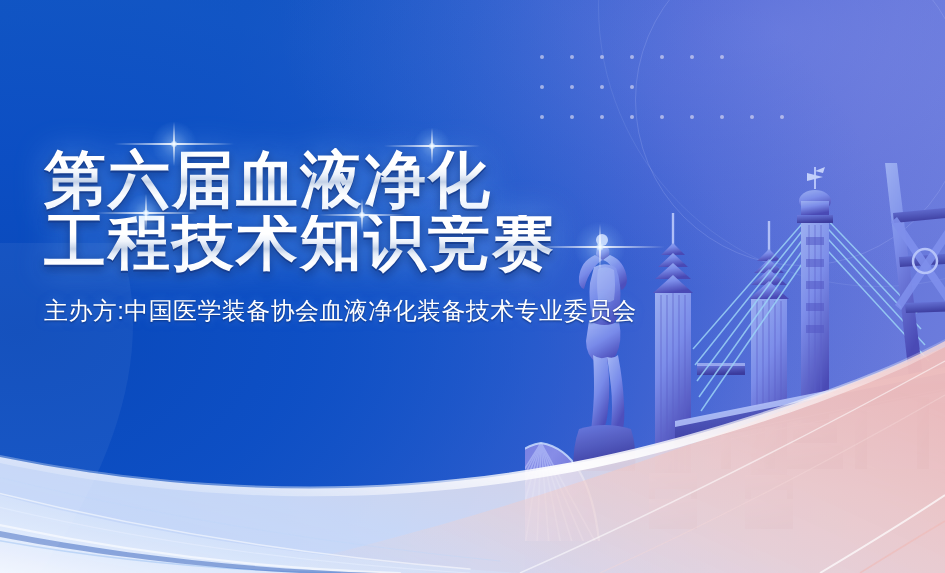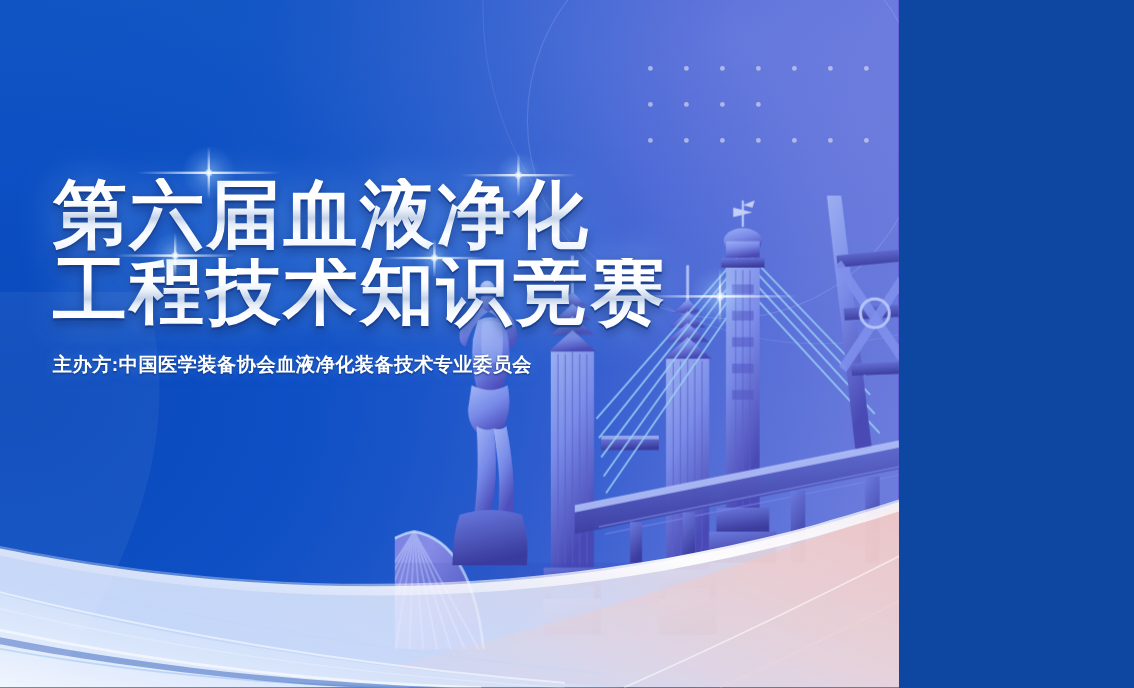--- a/index.html
+++ b/index.html
@@ -6,24 +6,24 @@
     margin: 0;
     padding: 0;
     background: #0d47a1;
   }
   body {
     font-family: "Liberation Sans", "DejaVu Sans", sans-serif;
   }
 
   #banner {
     position: relative;
-    width: 749px;
+    width: 945px;
     height: 573px;
     overflow: hidden;
-    background: #6d28d9;
+    background: #3b82f6;
   }
 
   
   .layer {
     position: absolute;
     inset: 0;
     pointer-events: none;
   }
 
   
@@ -186,22 +186,22 @@
     left: 50%;
     top: 50%;
     transform: translate(-50%,-50%);
     width: 46px;
     height: 46px;
     border-radius: 50%;
     background: radial-gradient(circle, rgba(190,225,255,0.45) 0%, rgba(150,200,255,0.16) 42%, rgba(120,180,255,0) 70%);
   }
 
   .org-line {
-    font-size: 16px;
-    font-weight: bold;
+    font-size: 24px;
+    font-weight: normal;
     color: #ffffff;
     letter-spacing: 0.4px;
     line-height: 1.62;
     margin: 0;
     text-shadow:
       0 1px 2px rgba(8,40,110,0.85),
       0 0 10px rgba(90,150,235,0.55);
   }
   .org-wrap {
     margin-top: 14px;

